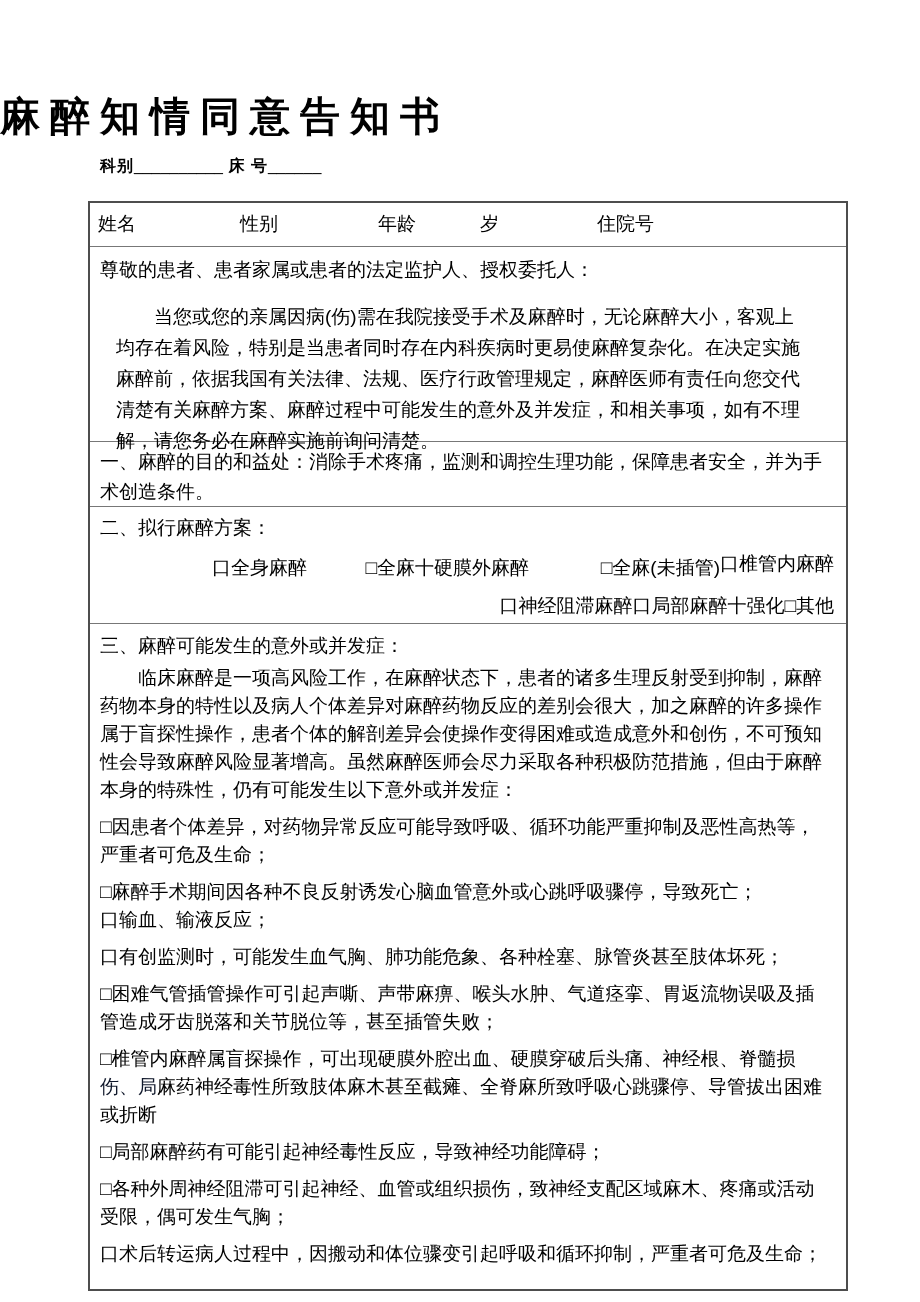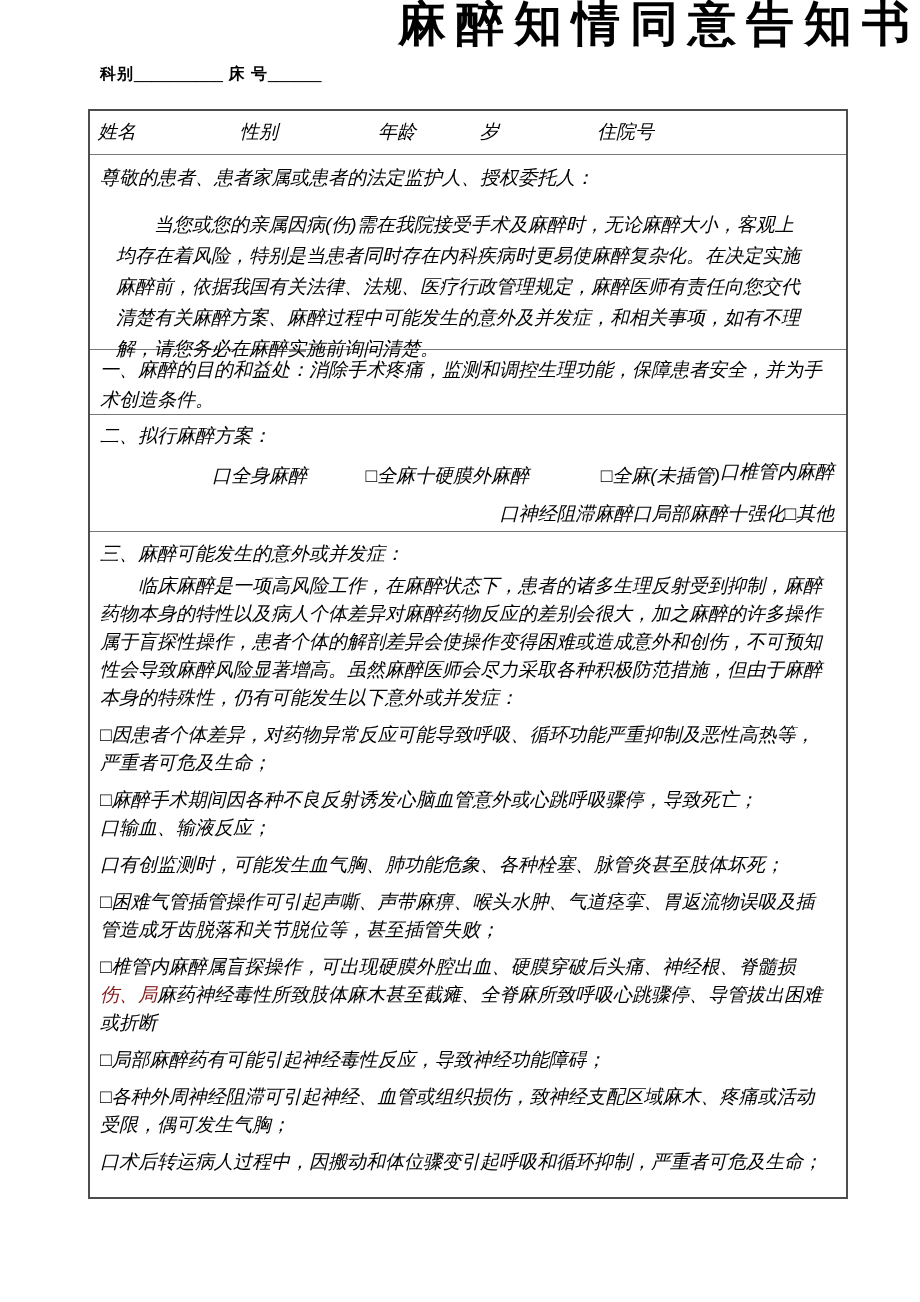--- a/index.html
+++ b/index.html
@@ -7,22 +7,23 @@
   .page {
     position: relative;
     width: 920px;
     height: 1302px;
     background: #ffffff;
     font-family: "Liberation Sans", sans-serif;
     color: #000000;
     overflow: hidden;
   }
   .doc-title {
-    text-align: right;
-    font-size: 48px;
+    padding-top: 92px;
+    text-align: left;
+    font-size: 40px;
     line-height: 48px;
     font-weight: bold;
     letter-spacing: 10px;
     white-space: nowrap;
   }
   .dept-line {
     margin: 16px 0 0 100px;
     font-size: 16px;
     font-weight: bold;
     letter-spacing: 1px;
@@ -30,21 +31,21 @@
   .dept-line .blank { font-weight: normal; letter-spacing: 0; }
   .doc-table {
     position: relative;
     margin: 24px 0 0 88px;
     width: 760px;
     height: 1090px;
     border: 2px solid #4d4d4d;
     overflow: hidden;
     font-size: 19px;
   }
-  .row { border-top: 1px solid #777; font-style: italic; }
+  .row { border-top: 1px solid #777; }
   .row:first-child { border-top: none; }
 
   
   .row-patient { position: relative; height: 43px; }
   .row-patient span { position: absolute; top: 10px; line-height: 22px; }
   .pl-name      { left: 8px; }
   .pl-gender    { left: 150px; }
   .pl-age       { left: 288px; }
   .pl-age-unit  { left: 390px; }
   .pl-admission { left: 507px; }
@@ -65,21 +66,21 @@
   .opt-r1-1 { width: 137px; }
   .opt-r1-2 { width: 222px; }
   .opt-r1-3 { width: 191px; }
   .opt-r1-4 { position: relative; top: -4px; }
   .opt-r2-1 { width: 359px; }
 
   
   .row-risks { padding: 8px 24px 0 10px; line-height: 28px; }
   .risks-par { text-indent: 2em; margin: 4px 0 0 0; line-height: 28px; }
   .risk-item { margin-top: 9px; }
-  .risk-item .gray { color: #7f1d1d; }
+  .risk-item .gray { color: #0f172a; }
   .risk-line2 { margin-top: 0; }
   .risk-line2.spaced { margin-top: 8px; }
 </style>
 </head>
 <body>
 
 <div class="page">
 
   <div class="doc-title">麻醉知情同意告知书</div>
 

